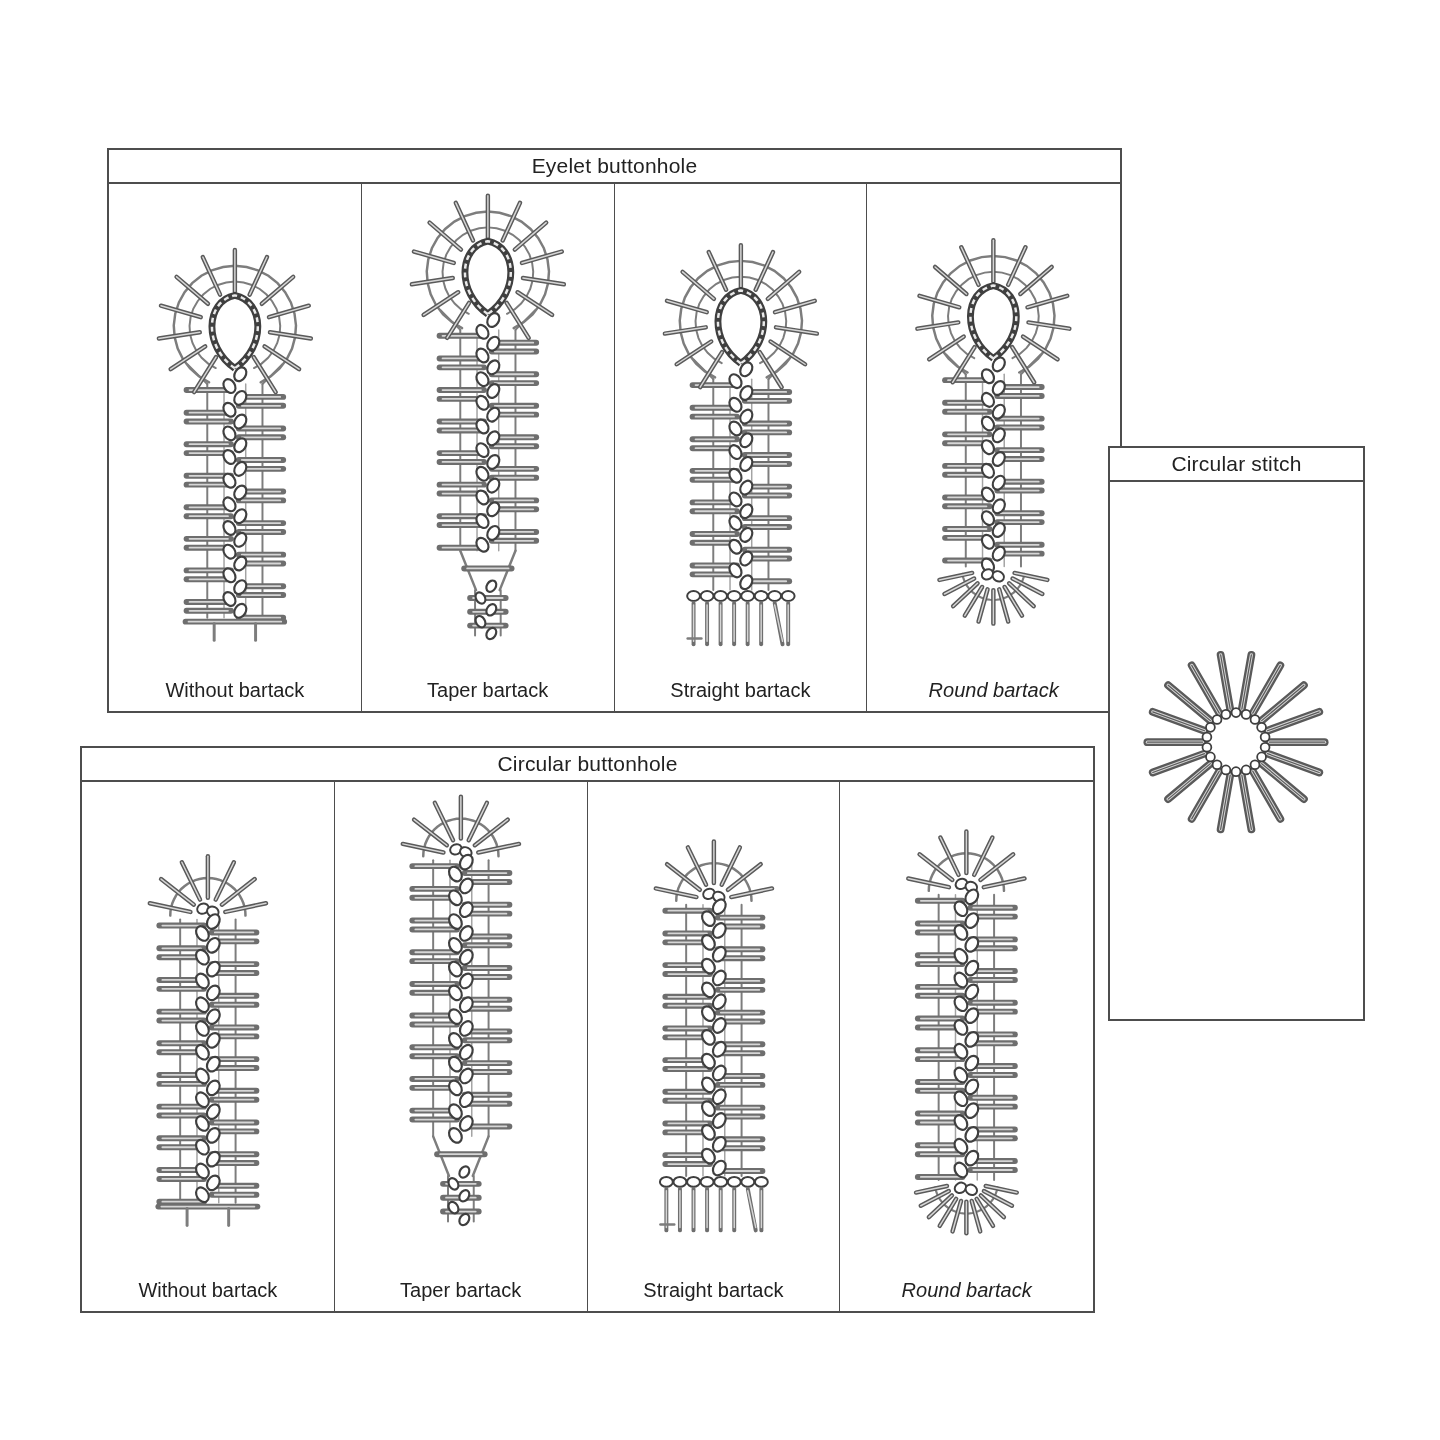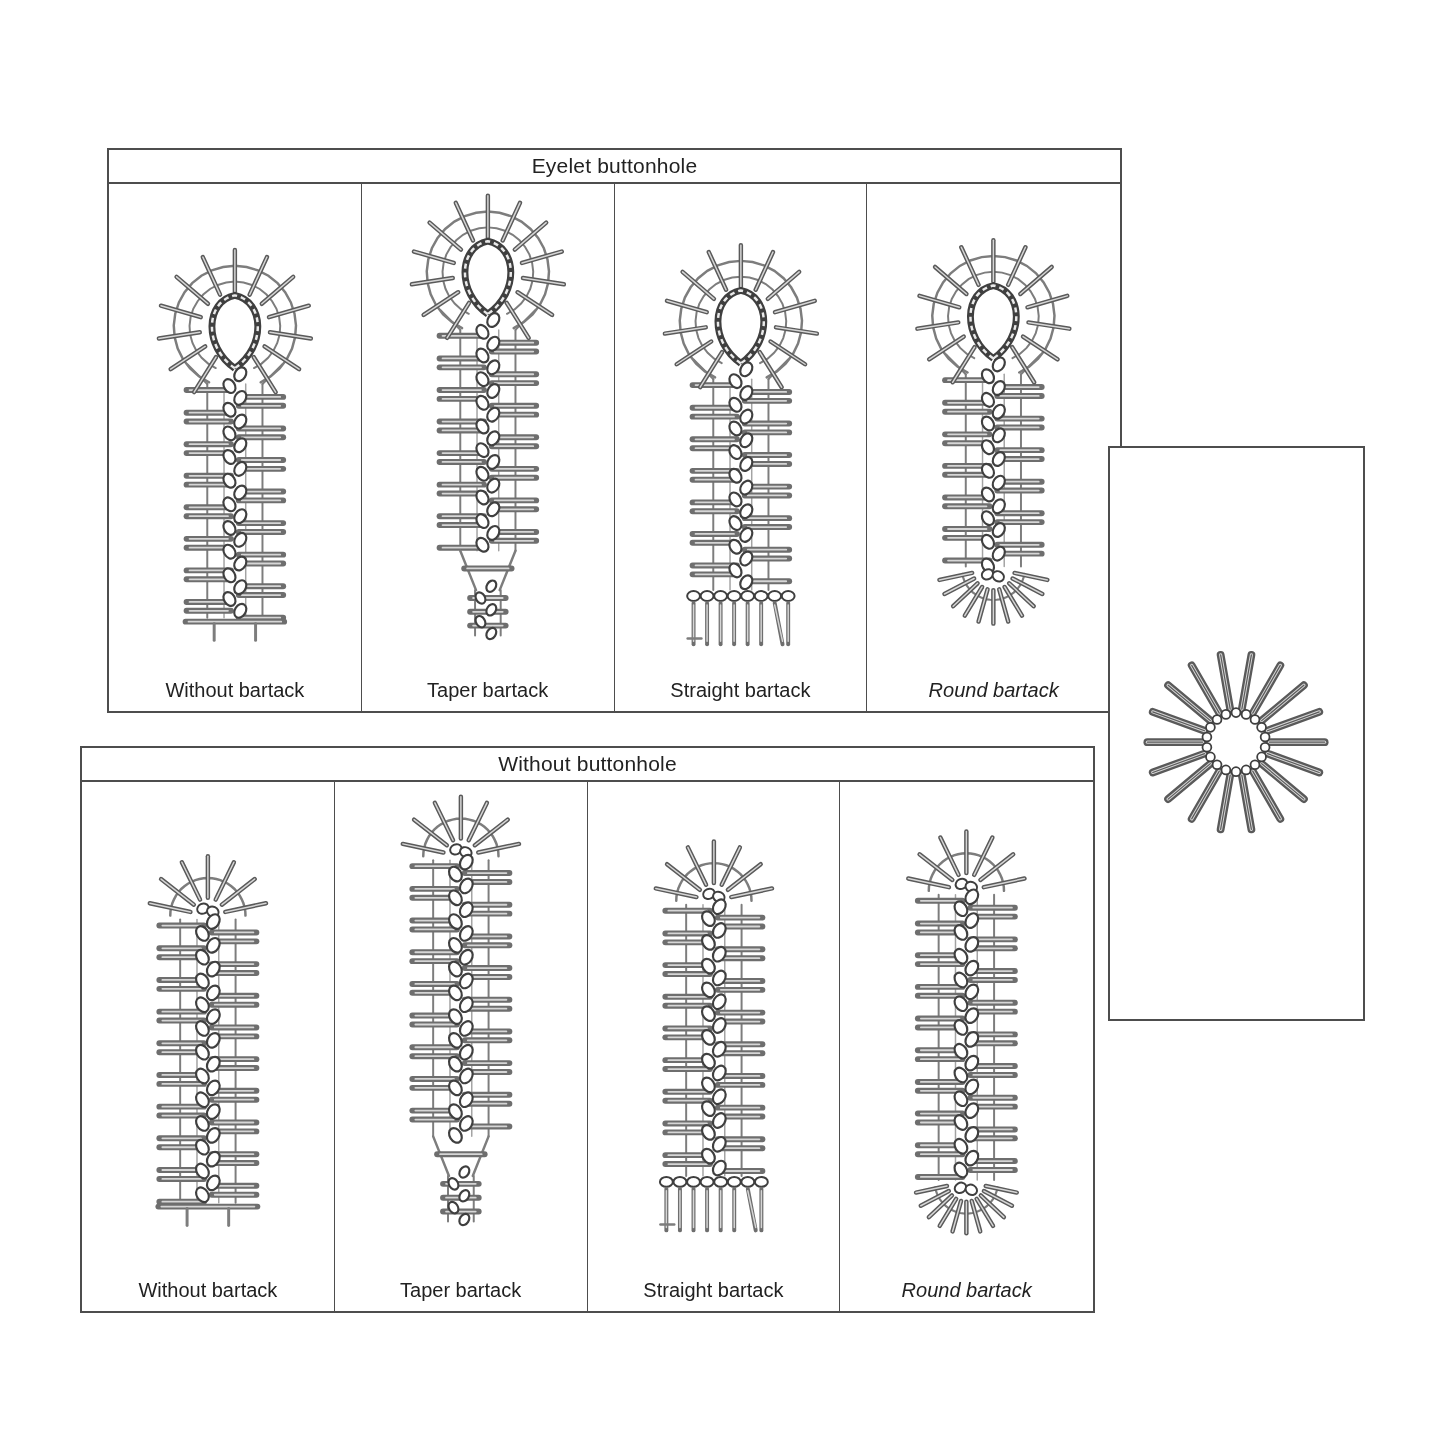--- a/index.html
+++ b/index.html
@@ -565,21 +565,21 @@
               <ellipse cx="121" cy="396" rx="6" ry="5" transform="rotate(-30 121 396)" fill="#fff" stroke="#3f3f3f" stroke-width="2"></ellipse>
               <ellipse cx="132" cy="398" rx="6" ry="5" transform="rotate(30 132 398)" fill="#fff" stroke="#3f3f3f" stroke-width="2"></ellipse>
             </svg>
           </div>
         <div class="cell-label">Round bartack</div>
       </div>
     </div>
   </div>
 
   <div class="panel" style="left:80px;top:746px;width:1015px;height:567px;">
-    <div class="panel-header">Without buttonhole</div>
+    <div class="panel-header">Circular buttonhole</div>
     <div class="panel-body">
       <div class="cell">
         <div class="illus">
             <svg viewBox="0 0 254 490" preserveAspectRatio="xMidYMid meet">
               <line x1="99" y1="139" x2="99" y2="425" stroke="#7d7d7d" stroke-width="2" stroke-linecap="round"></line>
               <line x1="155" y1="139" x2="155" y2="425" stroke="#7d7d7d" stroke-width="2" stroke-linecap="round"></line>
               <line x1="116" y1="139" x2="116" y2="425" stroke="#a3a3a3" stroke-width="1.5" stroke-linecap="round"></line>
               <line x1="138" y1="139" x2="138" y2="425" stroke="#a3a3a3" stroke-width="1.5" stroke-linecap="round"></line>
               <line x1="78" y1="145" x2="123" y2="145" stroke="#6e6e6e" stroke-width="6" stroke-linecap="round"></line>
               <line x1="81" y1="145" x2="120" y2="145" stroke="#d6d6d6" stroke-width="1.8" stroke-linecap="round"></line>
@@ -1130,20 +1130,21 @@
               <ellipse cx="121" cy="410" rx="6" ry="5" transform="rotate(-30 121 410)" fill="#fff" stroke="#3f3f3f" stroke-width="2"></ellipse>
               <ellipse cx="132" cy="412" rx="6" ry="5" transform="rotate(30 132 412)" fill="#fff" stroke="#3f3f3f" stroke-width="2"></ellipse>
             </svg>
           </div>
         <div class="cell-label">Round bartack</div>
       </div>
     </div>
   </div>
 
   <div class="panel" style="left:1108px;top:446px;width:257px;height:575px;">
+    <div class="panel-header">Circular stitch</div>
     <div class="panel-body single">
       <div class="circ-illus">
           <svg viewBox="0 0 257 541" preserveAspectRatio="xMidYMid meet">
             <line x1="162" y1="262" x2="218" y2="262" stroke="#5a5a5a" stroke-width="8" stroke-linecap="round"></line>
             <line x1="162" y1="262" x2="218" y2="262" stroke="#d5d5d5" stroke-width="3.2" stroke-linecap="round"></line>
             <line x1="162" y1="262" x2="218" y2="262" stroke="#5a5a5a" stroke-width="1.2" stroke-linecap="round"></line>
             <line x1="159.9495491067209" y1="273.62868487307276" x2="212.57233587073176" y2="292.7818128993102" stroke="#5a5a5a" stroke-width="8" stroke-linecap="round"></line>
             <line x1="159.9495491067209" y1="273.62868487307276" x2="212.57233587073176" y2="292.7818128993102" stroke="#d5d5d5" stroke-width="3.2" stroke-linecap="round"></line>
             <line x1="159.9495491067209" y1="273.62868487307276" x2="212.57233587073176" y2="292.7818128993102" stroke="#5a5a5a" stroke-width="1.2" stroke-linecap="round"></line>
             <line x1="154.04551106604526" y1="283.85477872934234" x2="196.94399988070802" y2="319.85088487178854" stroke="#5a5a5a" stroke-width="8" stroke-linecap="round"></line>

